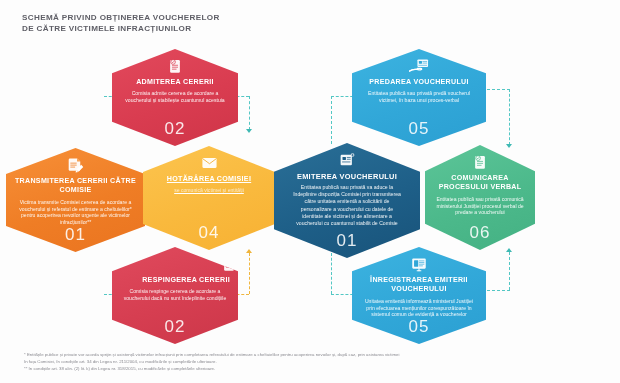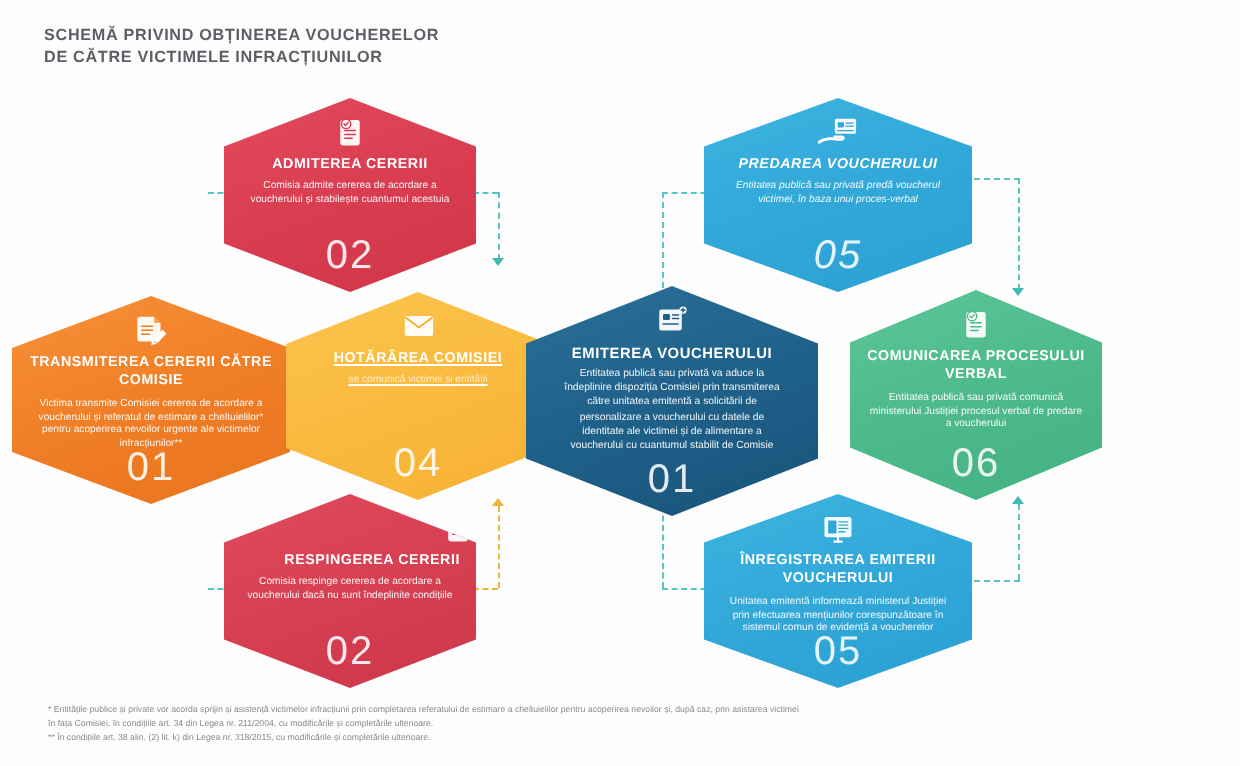--- a/index.html
+++ b/index.html
@@ -33,32 +33,32 @@
   .hex .htitle{
     font-size:7.4px;font-weight:bold;letter-spacing:.3px;line-height:9.3px;
     text-transform:uppercase;margin-top:2px;padding:0 8px;
   }
   .hex .hbody{
     font-size:5.1px;line-height:6.9px;padding:0 9px;margin-top:3px;
     color:rgba(255,255,255,.93);font-weight:normal;
   }
   .hex .num{
     position:absolute;left:0;right:0;bottom:9px;
-    font-size:20px;font-weight:normal;letter-spacing:1px;
+    font-size:17px;font-weight:normal;letter-spacing:1px;
     color:rgba(255,255,255,.88);line-height:17px;
   }
   .hex.small .htitle{font-size:7.1px;}
   .hex.big .hbody{font-size:5.15px;line-height:7.1px;padding:0 16px;}
 
   
   .c-orange{background:linear-gradient(160deg,#f79038 0%,#ef7d25 55%,#ea7420 100%);}
   .c-red   {background:linear-gradient(160deg,#e2495c 0%,#d93c50 55%,#cf3548 100%);}
   .c-red2  {background:linear-gradient(160deg,#e04a5d 0%,#d63e51 55%,#cc3749 100%);align-items:flex-end;}
   .c-yellow{background:linear-gradient(160deg,#fcc44e 0%,#f9b93d 55%,#f7b133 100%);}
-  .c-blue  {background:linear-gradient(160deg,#2a6f97 0%,#1e5f88 55%,#18537a 100%);}
+  .c-blue  {background:linear-gradient(160deg,#2a6f97 0%,#1e5f88 55%,#18537a 100%);margin-left:11px;}
   .c-cyan  {background:linear-gradient(160deg,#3cb3e0 0%,#31a7d8 55%,#2b9fd2 100%);}
   .c-cyan2 {background:linear-gradient(160deg,#3cb3e0 0%,#31a7d8 55%,#2b9fd2 100%);}
   .c-green {background:linear-gradient(160deg,#5cc598 0%,#4cb98b 55%,#44b183 100%);}
 
   
   .conn{position:absolute;}
   .hline{border-top:1px dashed #53c7c4;height:0;}
   .vline{border-left:1px dashed #53c7c4;width:0;}
   .hline.y{border-color:#f0b63f;}
   .vline.y{border-color:#f0b63f;}
@@ -182,21 +182,21 @@
         <path d="M12.4 8.6h4M12.4 11h4M6 14.6h10" stroke="#1e5f88" stroke-width="1" stroke-linecap="round"></path>
         <circle cx="19.4" cy="5.4" r="2.4" fill="#fff"></circle>
         <path d="M19.4 4.1v2.6M18.1 5.4h2.6" stroke="#1e5f88" stroke-width="1" stroke-linecap="round"></path>
       </svg>
     </div>
     <div class="htitle">EMITEREA VOUCHERULUI</div>
     <div class="hbody">Entitatea publică sau privată va aduce la îndeplinire dispoziția Comisiei prin transmiterea către unitatea emitentă a solicitării de personalizare a voucherului cu datele de identitate ale victimei și de alimentare a voucherului cu cuantumul stabilit de Comisie</div>
     <div class="num">01</div>
   </div>
 
-  <div class="hex c-cyan small" style="left:352px;top:49px;width:134px;height:97px;font-style:italic;">
+  <div class="hex c-cyan small" style="left:352px;top:49px;width:134px;height:97px;">
     <div class="ico">
       <svg width="22" height="17" viewBox="0 0 28 21" fill="none">
         <rect x="12" y="1.5" width="13.5" height="9.5" rx="1.2" fill="#fff" opacity=".95"></rect>
         <rect x="13.8" y="3.6" width="4" height="3.4" rx=".5" fill="#31a7d8"></rect>
         <path d="M19 4.2h4.8M19 6.2h4.8M13.8 9h9.9" stroke="#31a7d8" stroke-width=".8" stroke-linecap="round"></path>
         <path d="M2 16.5c3-2.2 6.2-2.6 9.4-2.2 2.2.3 3.6.7 5.2.2 1.3-.4 1.1-1.6-.4-1.6h-4.4" stroke="#fff" stroke-width="1.6" fill="none" stroke-linecap="round"></path>
         <path d="M2.2 16c2.6-1.7 5.6-2 8.6-1.7" stroke="#fff" stroke-width="1.6" fill="none" stroke-linecap="round"></path>
       </svg>
     </div>
     <div class="htitle">PREDAREA VOUCHERULUI</div>
@@ -213,21 +213,21 @@
         <path d="M9.5 19.4h5" stroke="#fff" stroke-width="1.4" stroke-linecap="round"></path>
         <path d="M12 16.5v2.9" stroke="#fff" stroke-width="1.4" stroke-linecap="round"></path>
       </svg>
     </div>
     <div class="htitle">ÎNREGISTRAREA
 EMITERII VOUCHERULUI</div>
     <div class="hbody">Unitatea emitentă informează ministerul Justiției prin efectuarea mențiunilor corespunzătoare în sistemul comun de evidență a voucherelor</div>
     <div class="num">05</div>
   </div>
 
-  <div class="hex c-green small" style="left:425px;top:145px;width:126px;height:105px;">
+  <div class="hex c-green small" style="left:425px;top:145px;width:110px;height:105px;">
     <div class="ico">
       <svg width="18" height="18" viewBox="0 0 24 24" fill="none">
         <rect x="5.5" y="4" width="13" height="17" rx="1.6" fill="#fff" opacity=".95"></rect>
         <path d="M8.5 11.2h7M8.5 13.8h7M8.5 16.4h5" stroke="#4cb98b" stroke-width="1" stroke-linecap="round"></path>
         <circle cx="9.4" cy="6.8" r="3.1" fill="#fff" stroke="#4cb98b" stroke-width="1"></circle>
         <path d="M8 6.8l1 1 1.8-1.9" stroke="#4cb98b" stroke-width="1" fill="none" stroke-linecap="round"></path>
       </svg>
     </div>
     <div class="htitle">COMUNICAREA
 PROCESULUI VERBAL</div>

